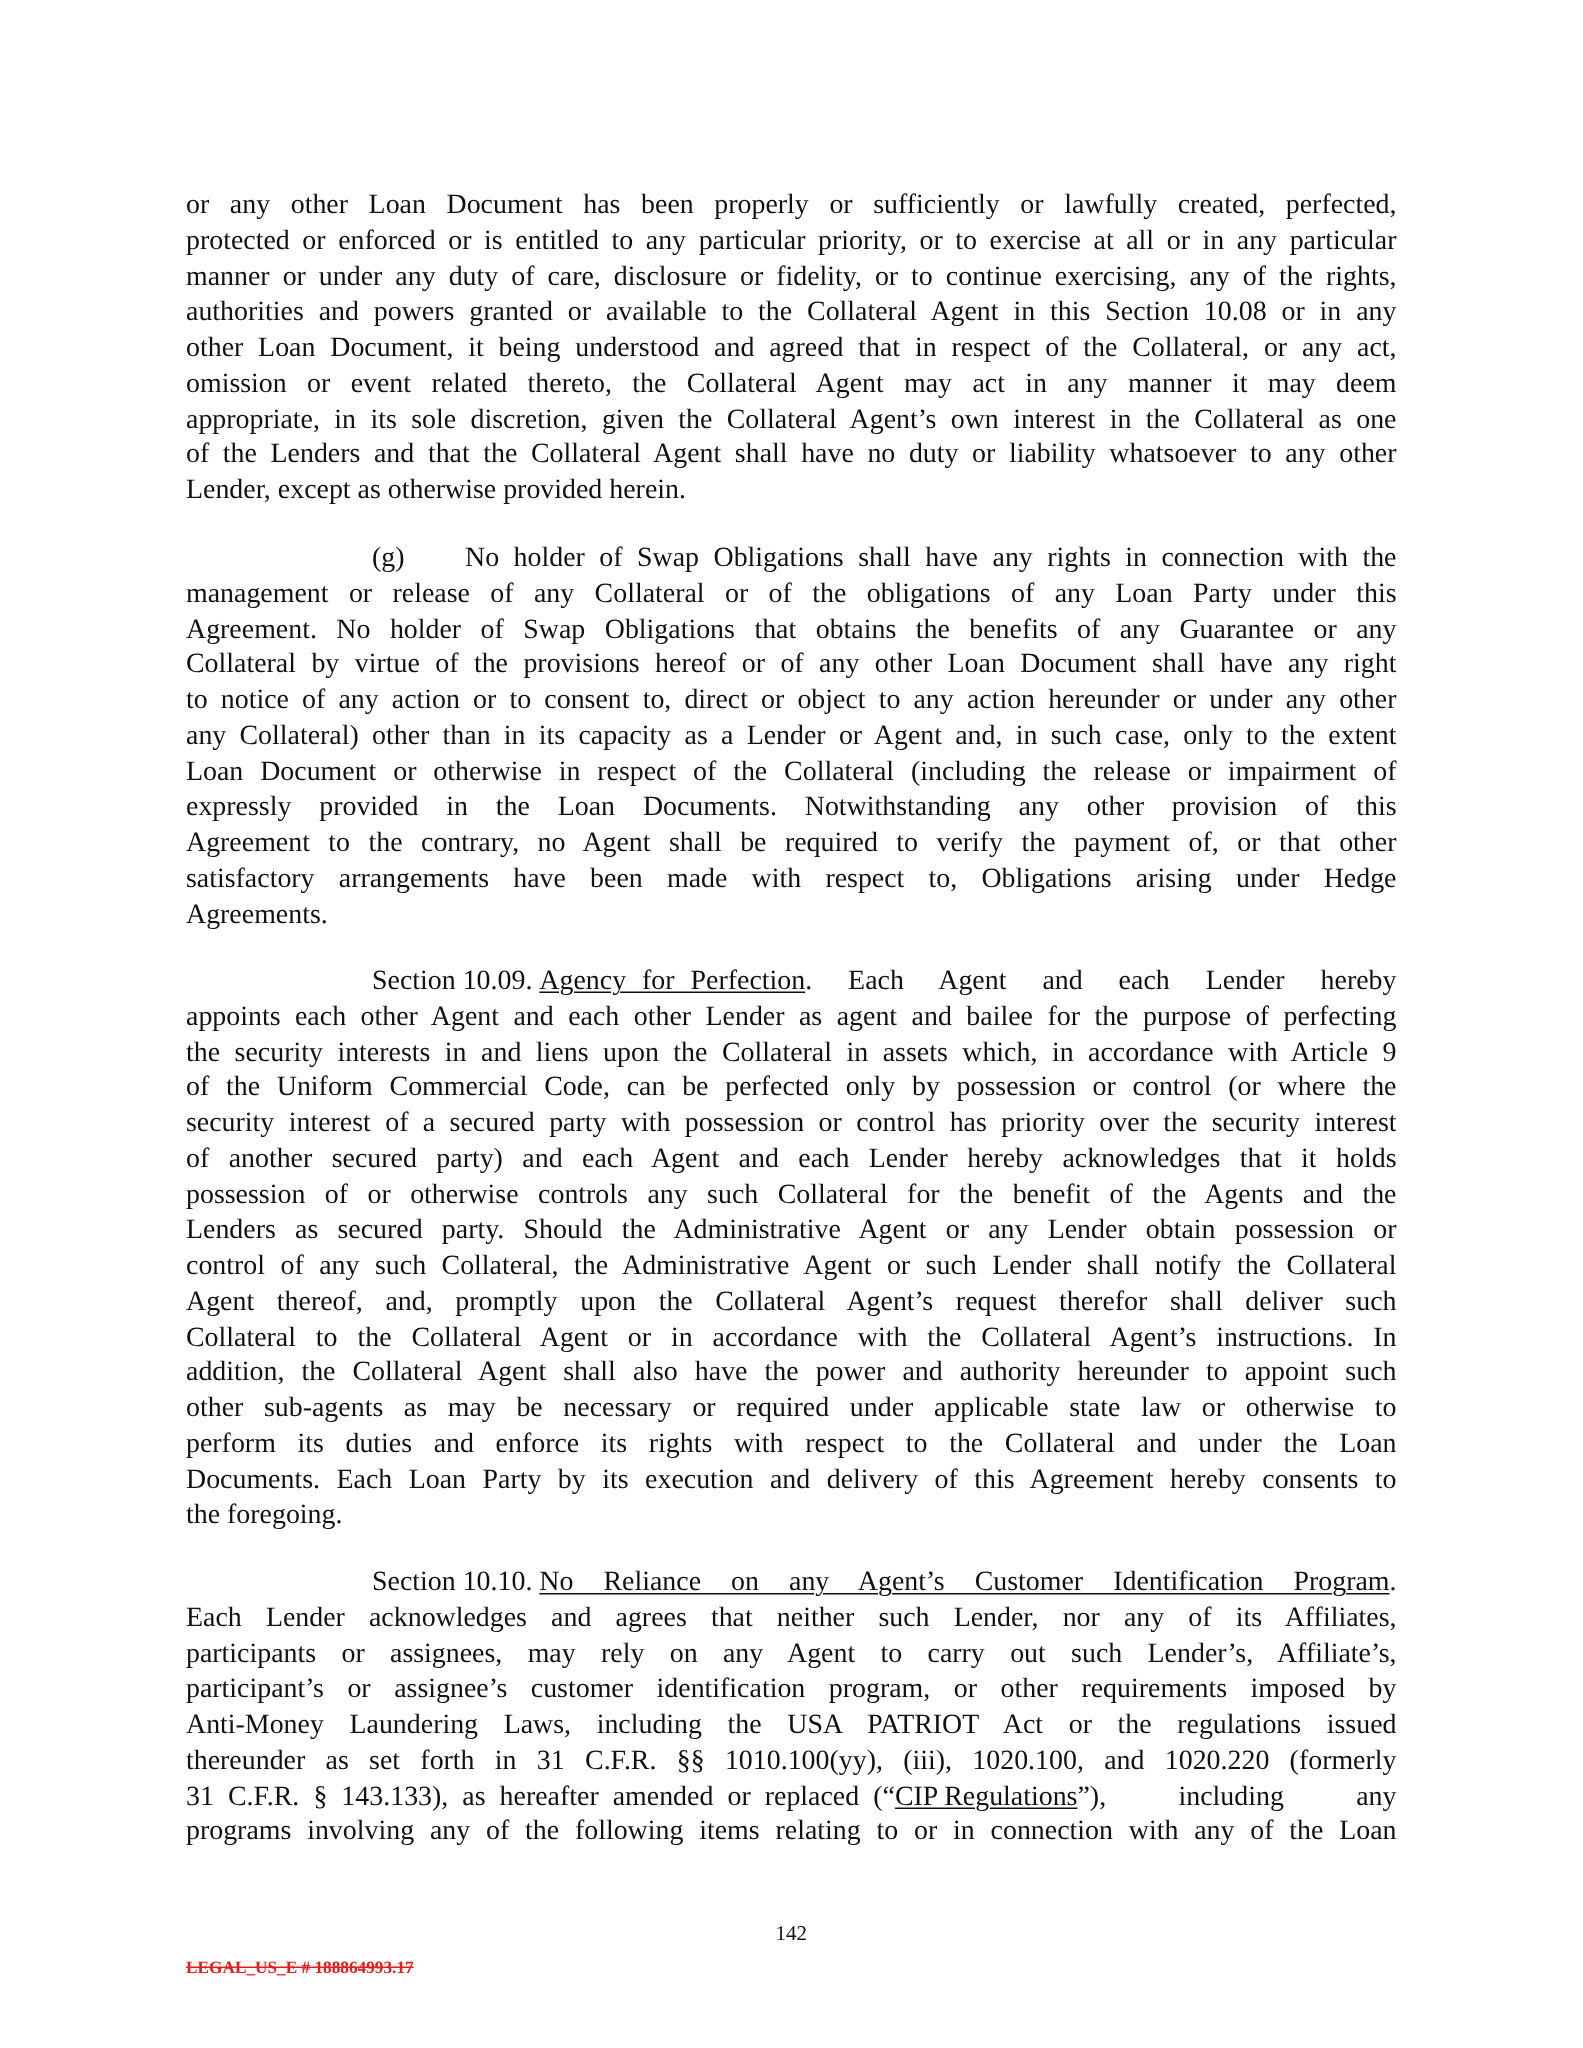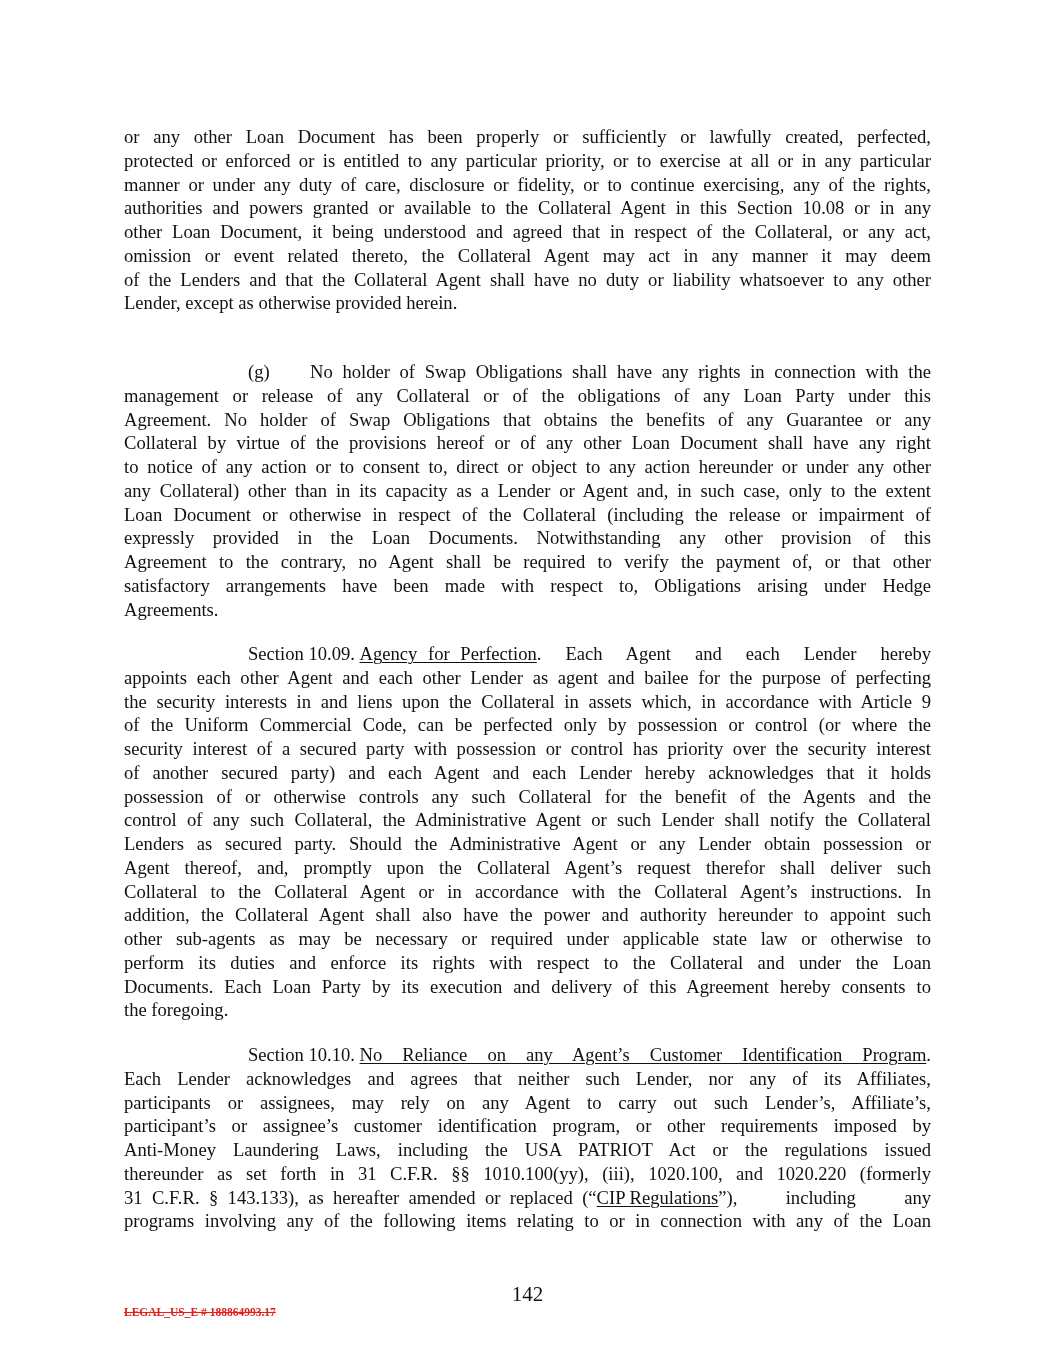--- a/index.html
+++ b/index.html
@@ -8,21 +8,21 @@
   .text {
     position: absolute; left: 124px; width: 807px;
     font-family: "Liberation Serif", "DejaVu Serif", serif;
     font-size: 18.6px; color: #111; line-height: 23.75px;
   }
   .line { display: block; height: 23.75px; white-space: nowrap; text-align: justify; text-align-last: justify; }
   .line.last { text-align-last: left; }
   .u { text-decoration: underline; text-underline-offset: 2px; text-decoration-thickness: 1px; }
   .page-num {
     position: absolute; top: 1282px; left: 0; width: 1055px; text-align: center;
-    font-family: "Liberation Serif", serif; font-size: 21px; color: #111;
+    font-family: "Liberation Serif", serif; font-size: 14px; color: #111;
   }
   .footer-id {
     position: absolute; left: 124px; top: 1306px;
     font-family: "Liberation Serif", serif; font-size: 11.5px; font-weight: bold;
     color: #e0201c; text-decoration: line-through; text-decoration-color: #e0201c; text-align: right;
   }
   #para1 { top: 125px; }
   #para2 { top: 360px; }
   #para3 { top: 642px; }
   #para4 { top: 1043px; }
@@ -32,20 +32,21 @@
 
 <div class="page">
 
   <div class="text" id="para1">
     <span class="line">or any other Loan Document has been properly or sufficiently or lawfully created, perfected,</span>
     <span class="line">protected or enforced or is entitled to any particular priority, or to exercise at all or in any particular</span>
     <span class="line">manner or under any duty of care, disclosure or fidelity, or to continue exercising, any of the rights,</span>
     <span class="line">authorities and powers granted or available to the Collateral Agent in this Section 10.08 or in any</span>
     <span class="line">other Loan Document, it being understood and agreed that in respect of the Collateral, or any act,</span>
     <span class="line">omission or event related thereto, the Collateral Agent may act in any manner it may deem</span>
+    <span class="line">appropriate, in its sole discretion, given the Collateral Agent’s own interest in the Collateral as one</span>
     <span class="line">of the Lenders and that the Collateral Agent shall have no duty or liability whatsoever to any other</span>
     <span class="line last">Lender, except as otherwise provided herein.</span>
   </div>
 
   <div class="text" id="para2">
     <span class="line" style="padding-left:124px; text-align-last:left; display:flex;">
       <span style="width:62px; display:inline-block;">(g)</span>
       <span style="flex:1; text-align:justify; text-align-last:justify;">No holder of Swap Obligations shall have any rights in connection with the</span>
     </span>
     <span class="line">management or release of any Collateral or of the obligations of any Loan Party under this</span>
@@ -66,22 +67,22 @@
       <span style="white-space:pre;"> </span>
       <span class="u" style="word-spacing:6px;">Agency for Perfection</span>
       <span style="flex:1; text-align:justify; text-align-last:justify; white-space:normal; word-spacing:6px;">.  Each Agent and each Lender hereby</span>
     </span>
     <span class="line">appoints each other Agent and each other Lender as agent and bailee for the purpose of perfecting</span>
     <span class="line">the security interests in and liens upon the Collateral in assets which, in accordance with Article 9</span>
     <span class="line">of the Uniform Commercial Code, can be perfected only by possession or control (or where the</span>
     <span class="line">security interest of a secured party with possession or control has priority over the security interest</span>
     <span class="line">of another secured party) and each Agent and each Lender hereby acknowledges that it holds</span>
     <span class="line">possession of or otherwise controls any such Collateral for the benefit of the Agents and the</span>
+    <span class="line">Lenders as secured party.  Should the Administrative Agent or any Lender obtain possession or</span>
     <span class="line">control of any such Collateral, the Administrative Agent or such Lender shall notify the Collateral</span>
-    <span class="line">Lenders as secured party.  Should the Administrative Agent or any Lender obtain possession or</span>
     <span class="line">Agent thereof, and, promptly upon the Collateral Agent’s request therefor shall deliver such</span>
     <span class="line">Collateral to the Collateral Agent or in accordance with the Collateral Agent’s instructions.  In</span>
     <span class="line">addition, the Collateral Agent shall also have the power and authority hereunder to appoint such</span>
     <span class="line">other sub-agents as may be necessary or required under applicable state law or otherwise to</span>
     <span class="line">perform its duties and enforce its rights with respect to the Collateral and under the Loan</span>
     <span class="line">Documents.  Each Loan Party by its execution and delivery of this Agreement hereby consents to</span>
     <span class="line last">the foregoing.</span>
   </div>
 
   <div class="text" id="para4">

